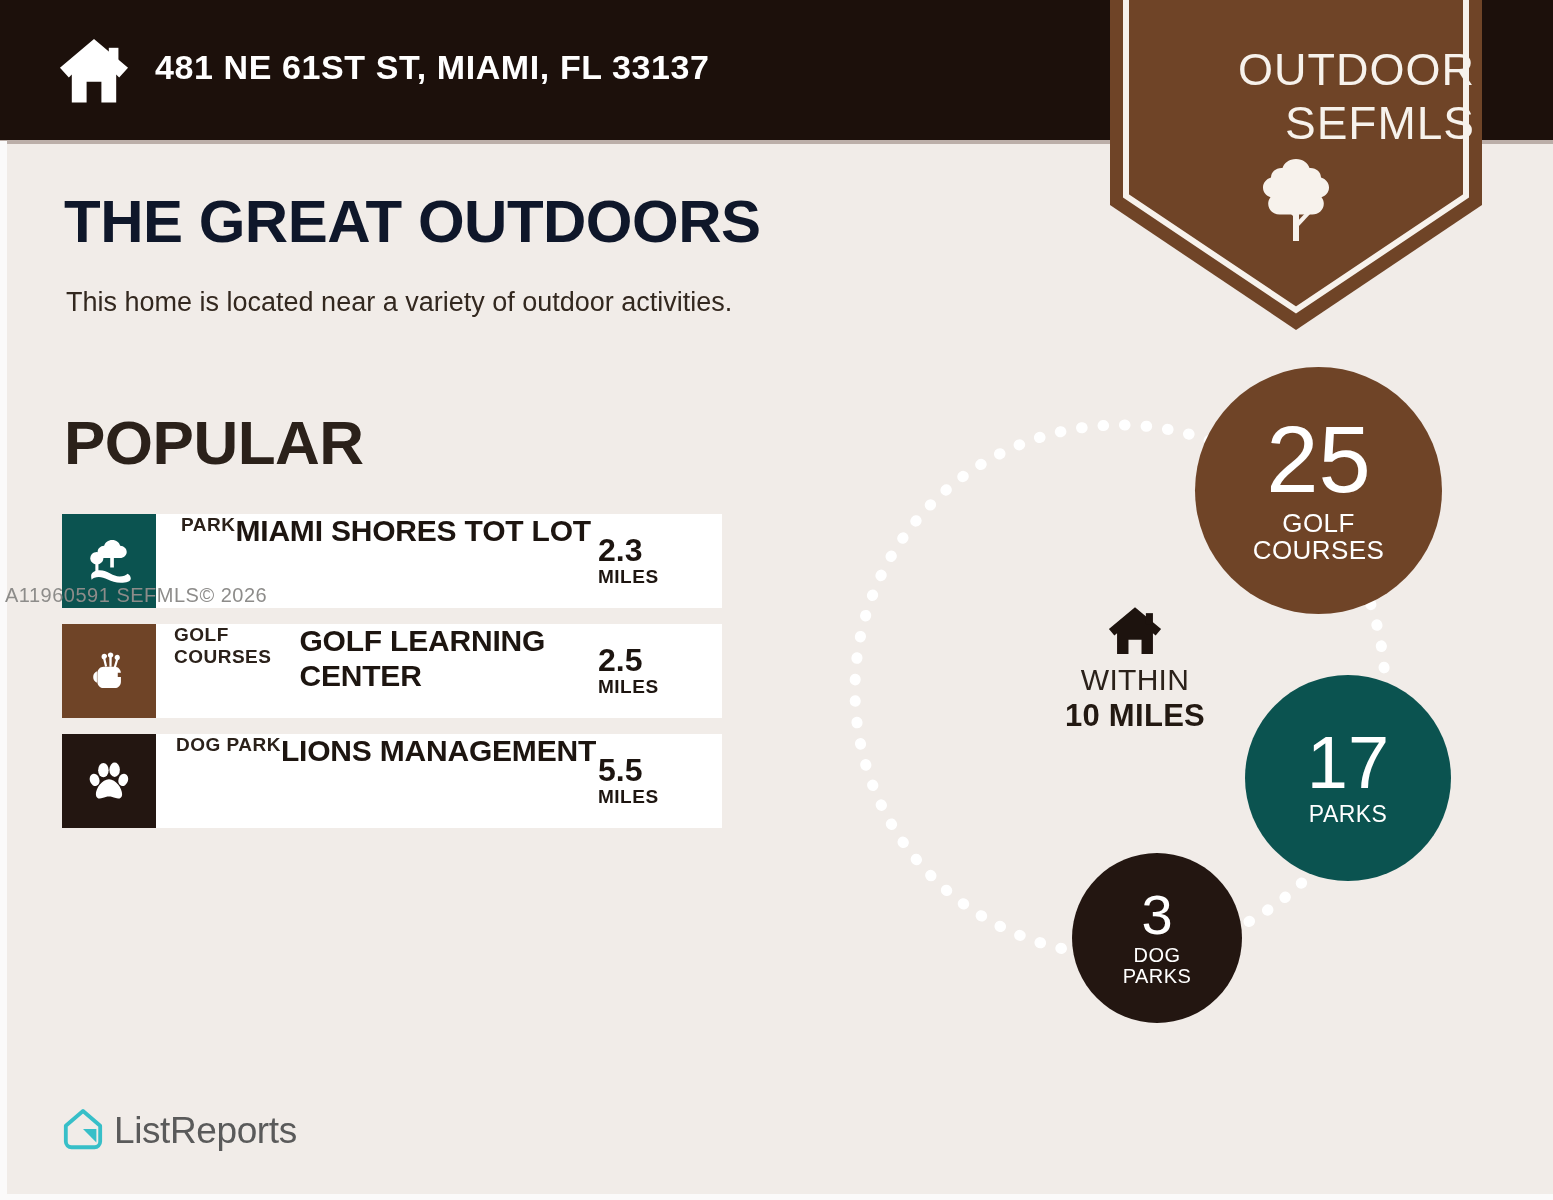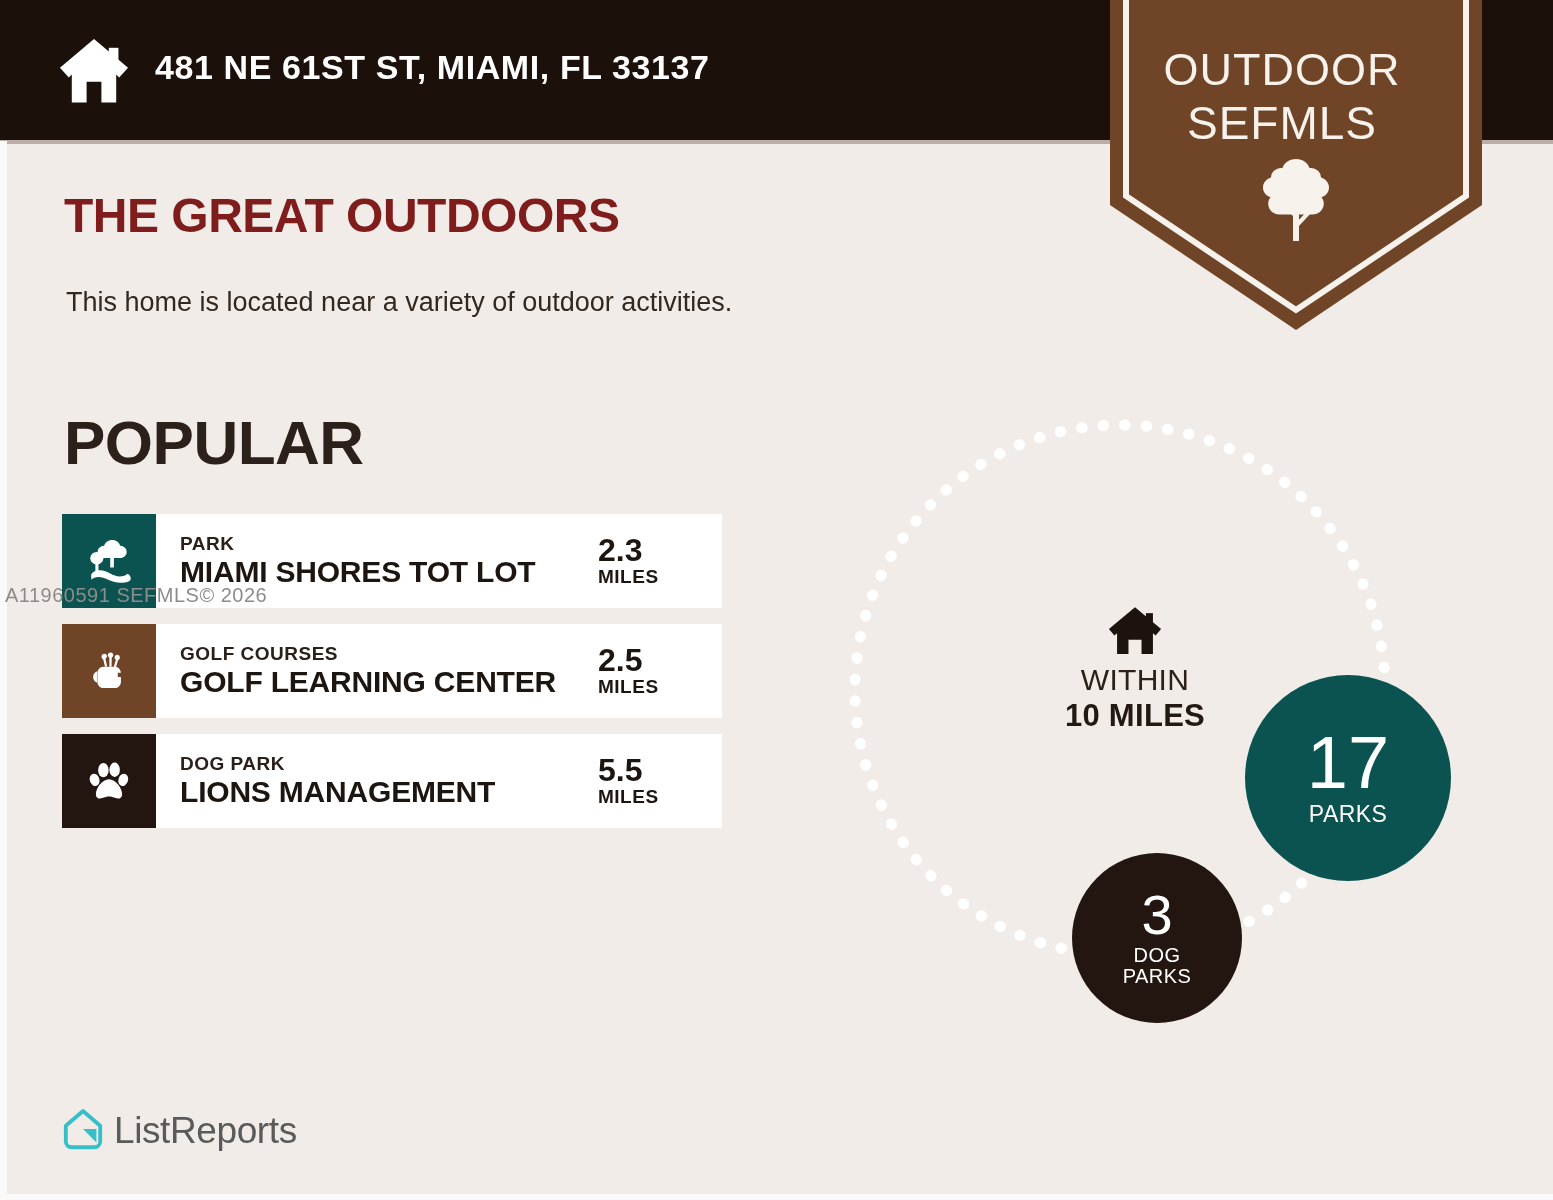--- a/index.html
+++ b/index.html
@@ -55,40 +55,41 @@
 
   
   #badge {
     position: absolute;
     left: 1110px; top: 0;
     width: 372px; height: 330px;
   }
   #badge-text-outdoor, #badge-text-report {
     position: absolute;
     width: 344px;
-    text-align: center;
+    text-align: right;
     color: #f7f2ec;
     font-size: 45px;
     font-weight: normal;
     letter-spacing: 1px;
+    padding-left: 21px;
   }
   #badge-text-outdoor { top: 44px; }
   #badge-text-report  { top: 96px; font-size: 46px; }
   #badge-tree-icon {
     position: absolute;
     left: 150px; top: 157px;
     width: 72px; height: 86px;
   }
 
   
   #headline {
     position: absolute;
     left: 64px; top: 192px;
-    color: #7f1d1d;
-    font-size: 48px;
+    color: #0f172a;
+    font-size: 60px;
     font-weight: bold;
     letter-spacing: -0.5px;
     line-height: 1;
   }
   #subhead {
     position: absolute;
     left: 66px; top: 286px;
     color: #33281f;
     font-size: 27px;
     line-height: 1.2;
@@ -119,23 +120,23 @@
   .poi-icon-box {
     width: 94px;
     min-width: 94px;
     height: 94px;
     display: flex;
     align-items: center;
     justify-content: center;
   }
   .poi-text {
     flex: 1;
-    padding-left: 24px;
-    display: flex;
-    flex-direction: column;
+    padding-left: 18px;
+    display: flex;
+    flex-direction: row;
     justify-content: center;
   }
   .poi-cat {
     color: #2b211a;
     font-size: 19px;
     font-weight: bold;
     letter-spacing: .5px;
     line-height: 1.15;
   }
   .poi-name {
@@ -417,20 +418,27 @@
 
     <div id="within-block">
       <svg id="within-house-icon" viewBox="0 0 100 92">
         <path d="M50 4 L98 44 L88 56 L83 52 L83 90 L62 90 L62 64 L38 64 L38 90 L17 90 L17 52 L12 56 L2 44 Z" fill="#1d130e"></path>
         <rect x="70" y="15" width="13" height="20" fill="#1d130e"></rect>
       </svg>
       <div id="within-line1">WITHIN</div>
       <div id="within-line2">10 MILES</div>
     </div>
 
+    <div id="stat-golf" class="stat-circle">
+      <div class="stat-num">25</div>
+      <div class="stat-label">
+        <div>GOLF</div>
+        <div>COURSES</div>
+      </div>
+    </div>
 
     <div id="stat-parks" class="stat-circle">
       <div class="stat-num">17</div>
       <div class="stat-label">
         <div>PARKS</div>
       </div>
     </div>
 
     <div id="stat-dogparks" class="stat-circle">
       <div class="stat-num">3</div>

